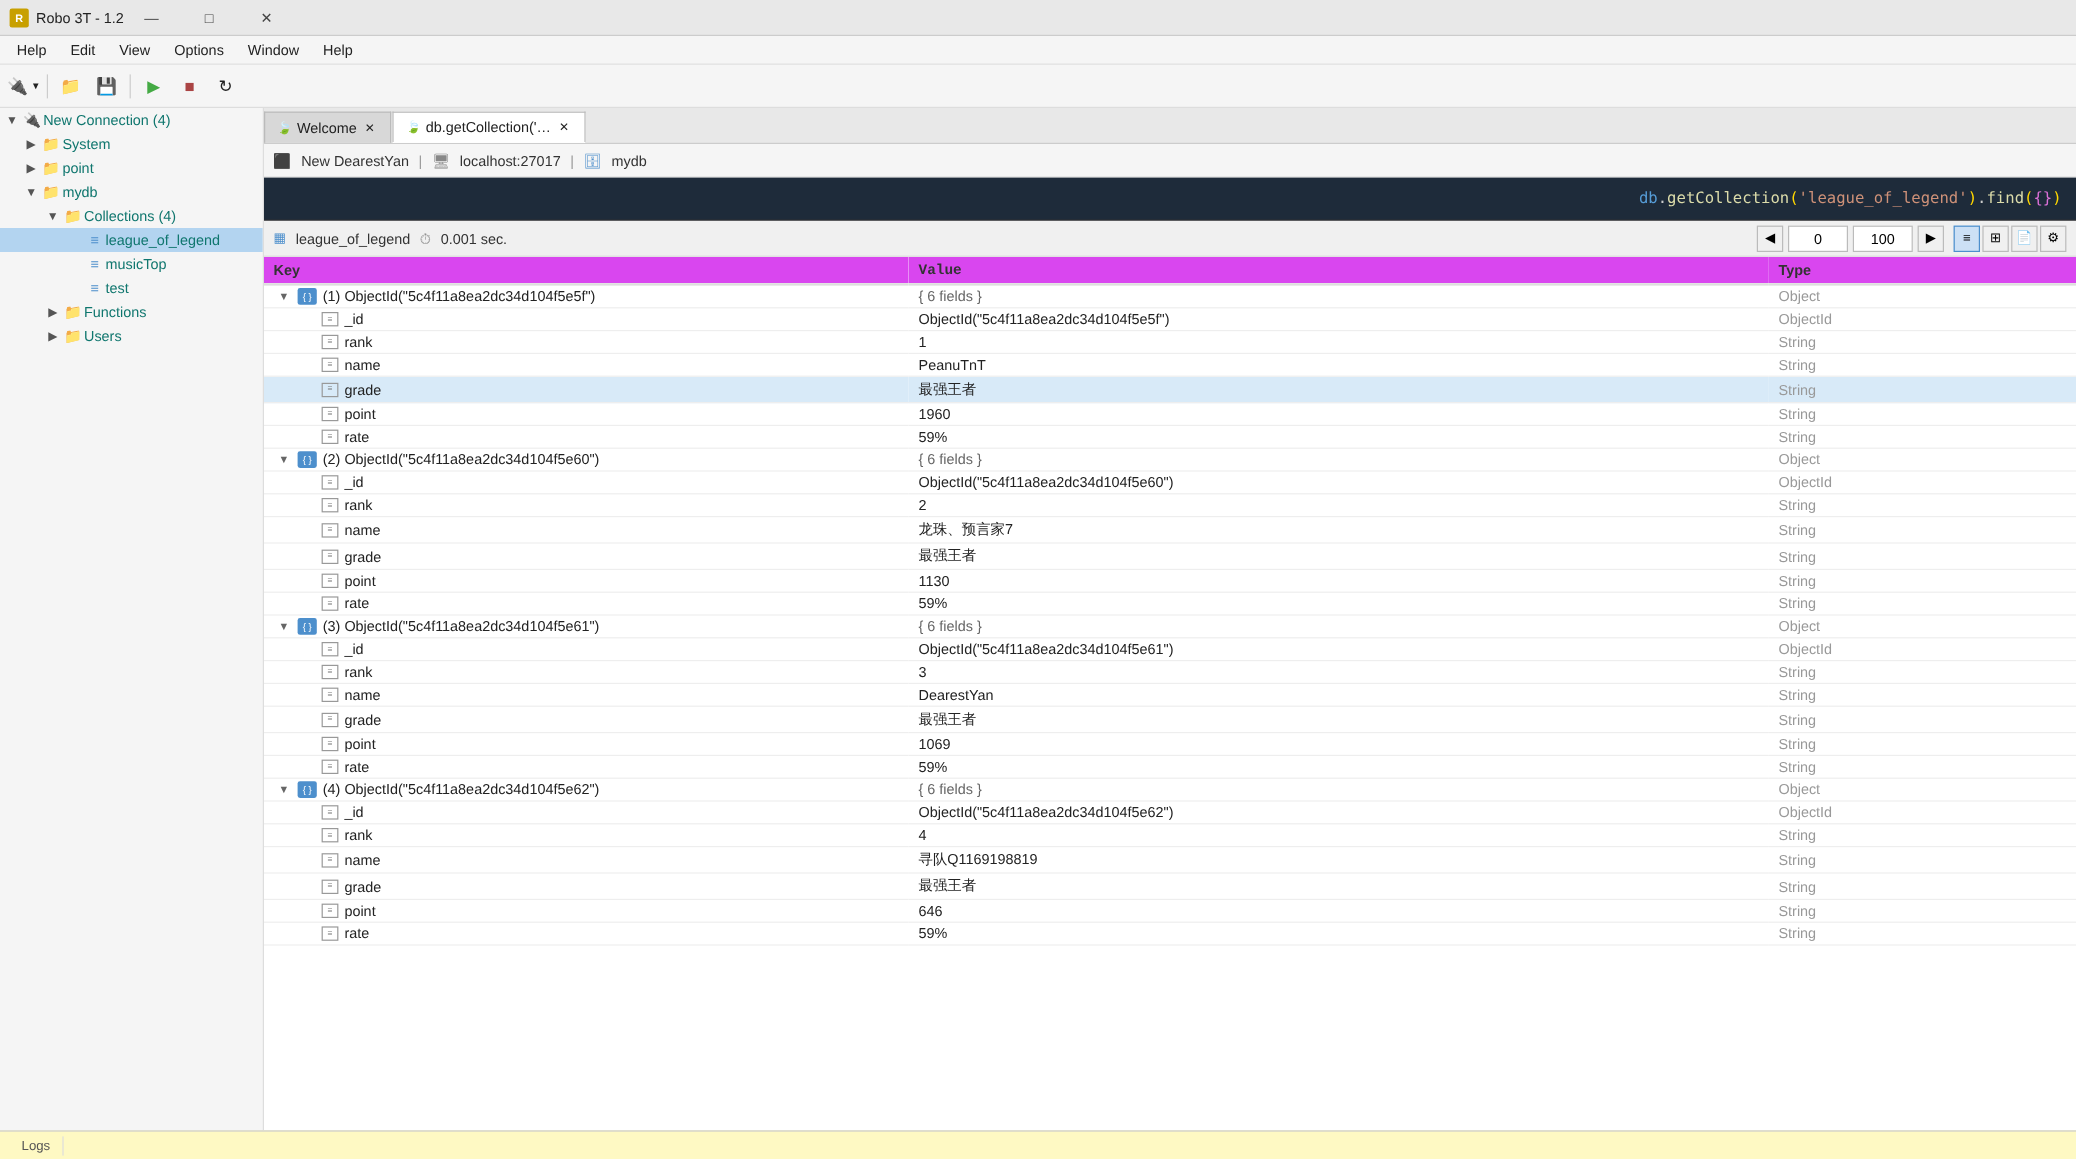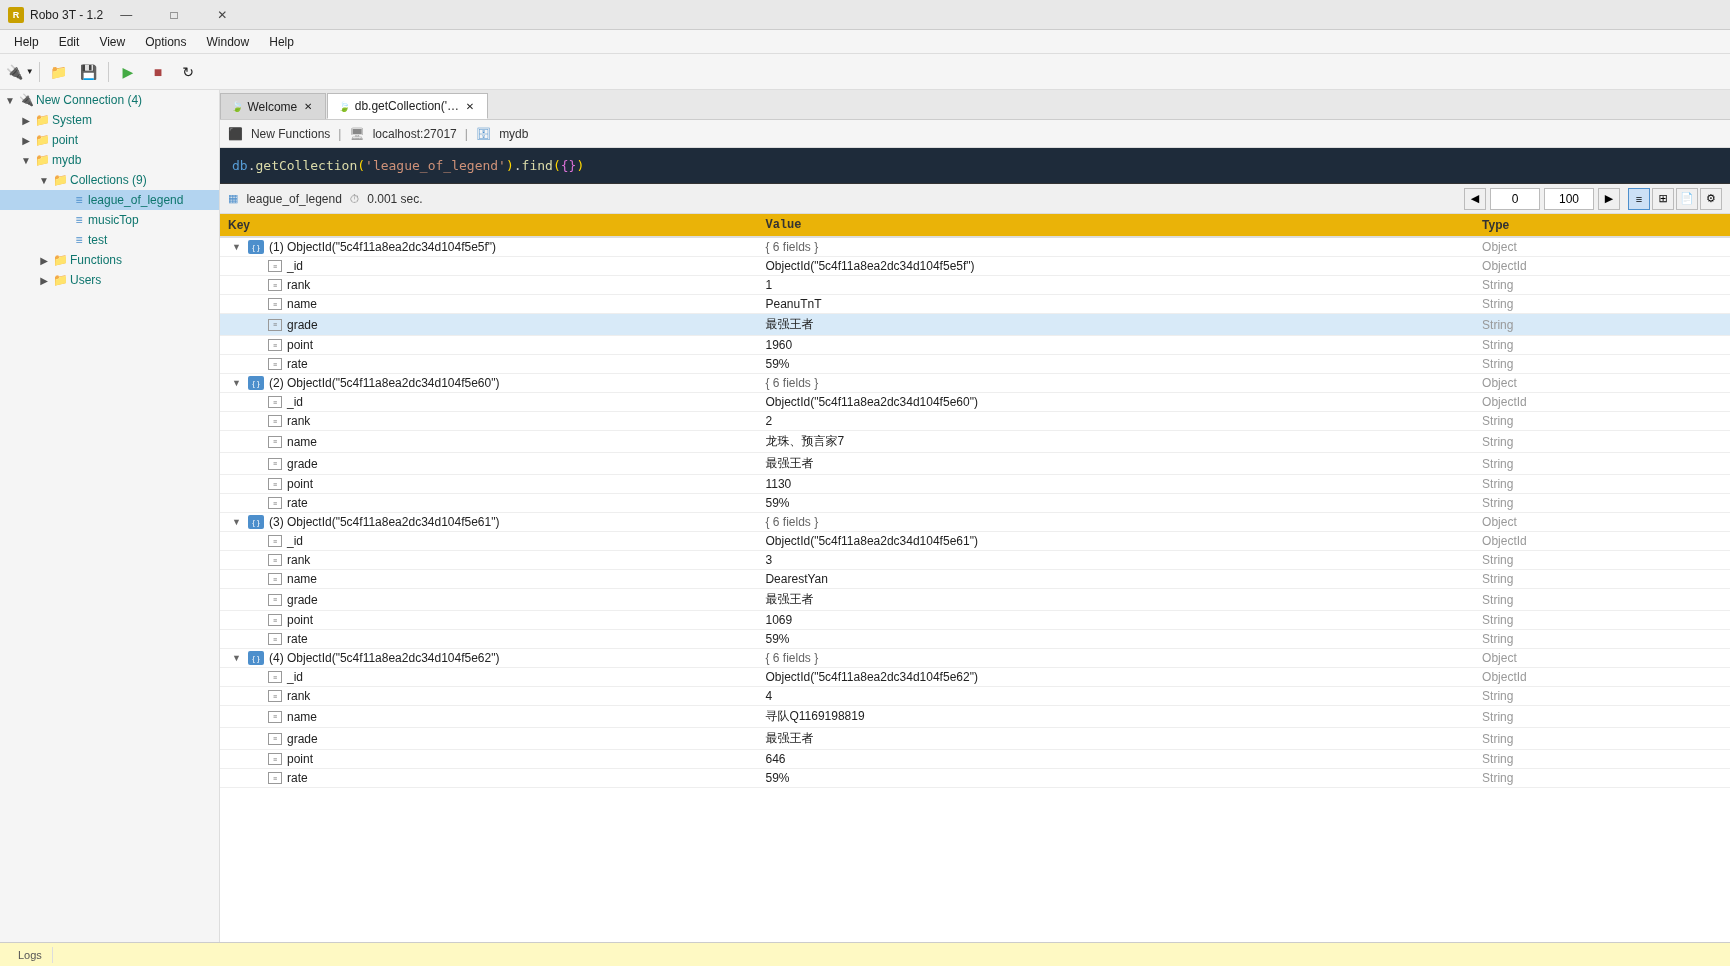--- a/index.html
+++ b/index.html
@@ -41,36 +41,36 @@
     
     #tab-bar { height: 30px; background: #e8e8e8; display: flex; align-items: flex-end; padding: 0 0 0 0; border-bottom: 1px solid #ccc; }
     .tab { height: 26px; display: flex; align-items: center; padding: 0 10px; background: #d8d8d8; border: 1px solid #bbb; border-bottom: none; cursor: pointer; font-size: 12px; gap: 4px; margin-right: 1px; }
     .tab.active { background: white; border-bottom: 1px solid white; z-index: 1; }
     .tab-close { width: 14px; height: 14px; display: flex; align-items: center; justify-content: center; font-size: 10px; border-radius: 2px; }
     .tab-icon { font-size: 10px; }
 
     
     #query-path { height: 28px; background: #f5f5f5; border-bottom: 1px solid #ddd; display: flex; align-items: center; padding: 0 8px; gap: 8px; font-size: 12px; color: #333; }
     .path-sep { color: #999; }
-    #query-editor { background: #1e2b3a; color: #9cd; padding: 6px 12px; font-family: 'Consolas', monospace; font-size: 13px; line-height: 1.5; min-height: 36px; display: flex; align-items: center; border-bottom: 1px solid #333; }
+    #query-editor { background: #1e2b3a; color: #9cd; padding: 6px 12px; font-family: 'Consolas', monospace; font-size: 13px; line-height: 1.5; min-height: 36px; display: flex; align-items: center; border-bottom: 1px solid #333; justify-content: flex-end; }
 
     
     #results-bar { height: 30px; background: #f0f0f0; border-bottom: 1px solid #ddd; display: flex; align-items: center; padding: 0 8px; gap: 8px; font-size: 12px; color: #333; }
     .results-table-icon { color: #4d8fcc; font-size: 11px; }
     .nav-controls { margin-left: auto; display: flex; align-items: center; gap: 4px; }
     .nav-btn { width: 22px; height: 22px; display: flex; align-items: center; justify-content: center; border: 1px solid #bbb; background: #f0f0f0; cursor: pointer; font-size: 11px; }
     .nav-input { width: 50px; height: 22px; border: 1px solid #bbb; text-align: center; font-size: 12px; }
     .view-btns { display: flex; gap: 2px; margin-left: 4px; }
     .view-btn { width: 22px; height: 22px; display: flex; align-items: center; justify-content: center; border: 1px solid #bbb; background: #f0f0f0; cursor: pointer; font-size: 11px; }
     .view-btn.active { background: #cce0f5; border-color: #4d8fcc; }
 
     
     #data-area { flex: 1; overflow-y: auto; overflow-x: hidden; }
     .data-table { width: 100%; border-collapse: collapse; table-layout: fixed; }
-    .data-table th { background: #eab308; border-bottom: 2px solid #ddd; padding: 4px 8px; text-align: left; font-weight: 600; font-size: 12px; color: #333; position: sticky; top: 0; z-index: 10; }
+    .data-table th { background: #d946ef; border-bottom: 2px solid #ddd; padding: 4px 8px; text-align: left; font-weight: 600; font-size: 12px; color: #333; position: sticky; top: 0; z-index: 10; }
     .data-table th.key-col { width: 420px; }
     .data-table th.val-col { width: 560px; font-family: Liberation Mono, monospace; }
     .data-table th.type-col { width: 200px; }
     .data-table td { padding: 2px 8px; font-size: 12px; border-bottom: 1px solid #eee; vertical-align: middle; }
     .data-table tr.highlighted { background: #d8eaf8; }
     .row-expand { display: flex; align-items: center; gap: 2px; }
     .expand-icon { width: 14px; font-size: 9px; color: #666; cursor: pointer; }
     .doc-icon { width: 16px; height: 14px; background: #4d8fcc; border-radius: 2px; display: flex; align-items: center; justify-content: center; color: white; font-size: 8px; margin-right: 3px; }
     .field-icon { width: 14px; height: 12px; border: 1px solid #999; display: flex; align-items: center; justify-content: center; font-size: 7px; color: #777; margin-right: 3px; }
     .type-text { color: #999; font-size: 12px; }
@@ -145,21 +145,21 @@
 
     <div class="tree-item" style="padding-left:18px;">
       <span class="tree-toggle">▼</span>
       <span class="tree-icon folder-icon">📁</span>
       <span class="tree-label">mydb</span>
     </div>
 
     <div class="tree-item" style="padding-left:36px;">
       <span class="tree-toggle">▼</span>
       <span class="tree-icon folder-icon">📁</span>
-      <span class="tree-label">Collections (9)</span>
+      <span class="tree-label">Collections (4)</span>
     </div>
 
     <div class="tree-item highlighted" style="padding-left:54px;">
       <span class="tree-toggle"> </span>
       <span class="tree-icon" style="color:#4d8fcc;">≡</span>
       <span class="tree-label">league_of_legend</span>
     </div>
 
     <div class="tree-item" style="padding-left:54px;">
       <span class="tree-toggle"> </span>
@@ -196,21 +196,21 @@
       </div>
       <div class="tab active">
         <span class="tab-icon">🍃</span>
         <span>db.getCollection('…</span>
         <span class="tab-close">✕</span>
       </div>
     </div>
 
     <div id="query-path">
       <span style="color:#4d8fcc;">⬛</span>
-      <span>New Functions</span>
+      <span>New DearestYan</span>
       <span class="path-sep">|</span>
       <span style="color:#888;">🖥</span>
       <span>localhost:27017</span>
       <span class="path-sep">|</span>
       <span style="color:#4d8fcc;">🗄</span>
       <span>mydb</span>
     </div>
 
     <div id="query-editor">
       <span style="font-family:Consolas,monospace; color:#ccc;">

